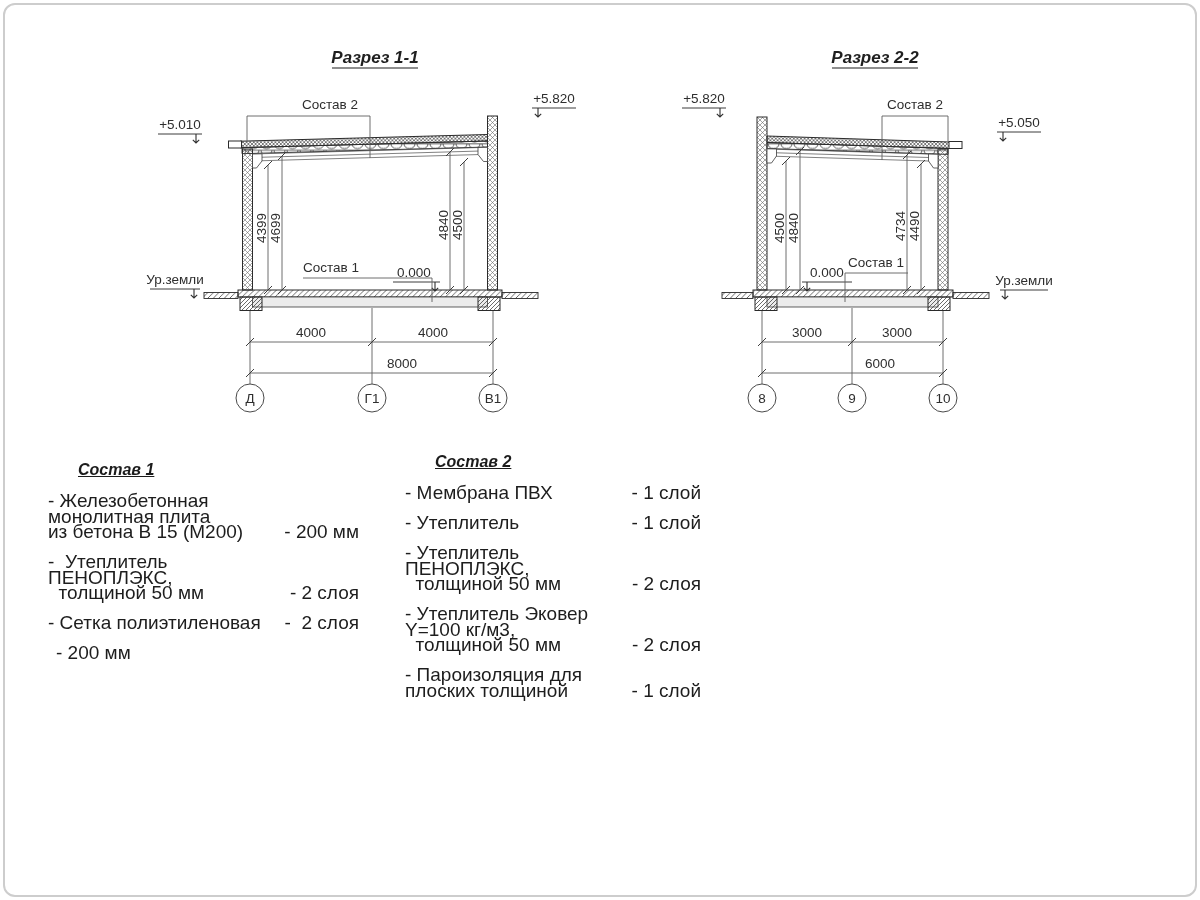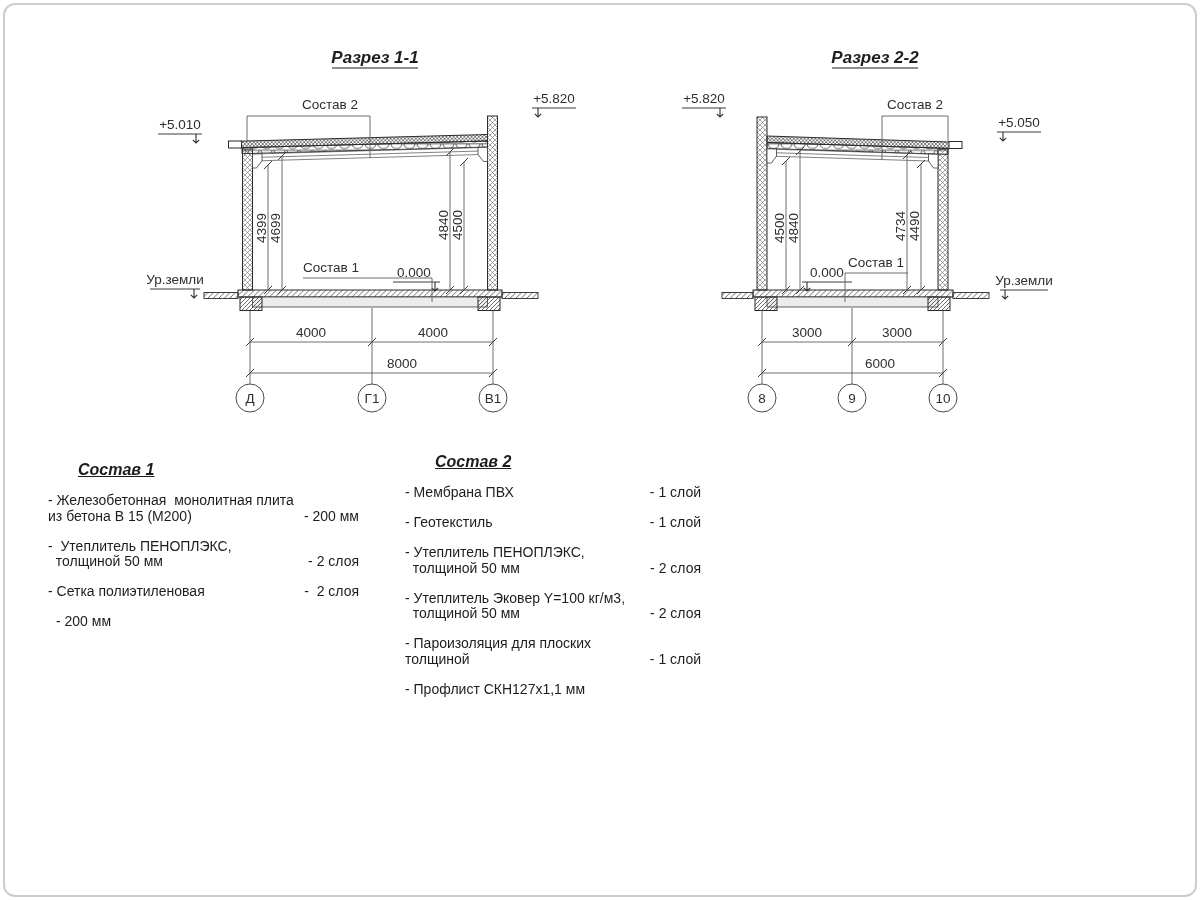--- a/index.html
+++ b/index.html
@@ -33,21 +33,21 @@
   .arr{stroke:#2f2f2f;stroke-width:1.1;fill:none;}
   .tk{stroke:#3d3d3d;stroke-width:1;fill:none;}
 
   .mat-list{position:absolute;color:#1d1d1d;}
   #sostav1{left:48px;top:461px;width:311px;}
   #sostav2{left:405px;top:453px;width:296px;}
   .mat-title{font-size:16px;font-style:italic;font-weight:600;margin:0 0 14px 30px;
              text-decoration:underline;color:#1c1c1c;display:inline-block;}
   .mat-items{margin:0;padding:0;list-style:none;}
   .mat-item{display:flex;justify-content:space-between;align-items:flex-end;
-            margin-bottom:14.5px;font-size:14px;line-height:15.5px;}
+            margin-bottom:14.5px;font-size:19px;line-height:15.5px;}
   .mat-label{white-space:pre-line;}
   .mat-qty{white-space:nowrap;padding-left:8px;}
 </style>
 </head>
 <body>
 
 <div class="page-frame"></div>
 
 <svg width="1200" height="430" viewBox="0 0 1200 430">
   <defs>
@@ -283,35 +283,31 @@
 </div>
 
 <div class="mat-list" id="sostav2">
   <span class="mat-title">Состав 2</span>
   <ul class="mat-items">
     <li class="mat-item">
       <span class="mat-label">- Мембрана ПВХ</span>
       <span class="mat-qty">- 1 слой</span>
     </li>
     <li class="mat-item">
-      <span class="mat-label">- Геотекстиль</span>
+      <span class="mat-label">- Утеплитель</span>
       <span class="mat-qty">- 1 слой</span>
     </li>
     <li class="mat-item">
       <span class="mat-label">- Утеплитель ПЕНОПЛЭКС,
 &nbsp;&nbsp;толщиной 50 мм</span>
       <span class="mat-qty">- 2 слоя</span>
     </li>
     <li class="mat-item">
       <span class="mat-label">- Утеплитель Эковер Y=100 кг/м3,
 &nbsp;&nbsp;толщиной 50 мм</span>
       <span class="mat-qty">- 2 слоя</span>
     </li>
     <li class="mat-item">
       <span class="mat-label">- Пароизоляция для плоских толщиной</span>
       <span class="mat-qty">- 1 слой</span>
     </li>
-    <li class="mat-item">
-      <span class="mat-label">- Профлист СКН127х1,1 мм</span>
-      <span class="mat-qty"></span>
-    </li>
   </ul>
 </div>
 
 </body></html>

